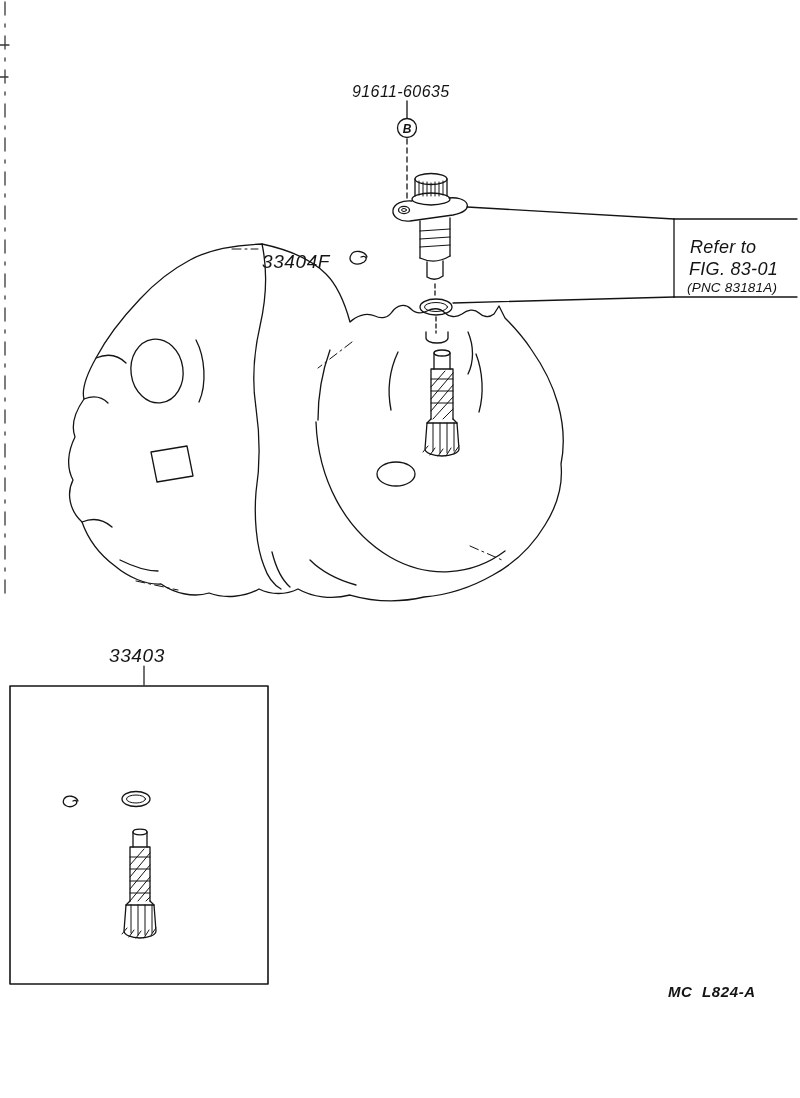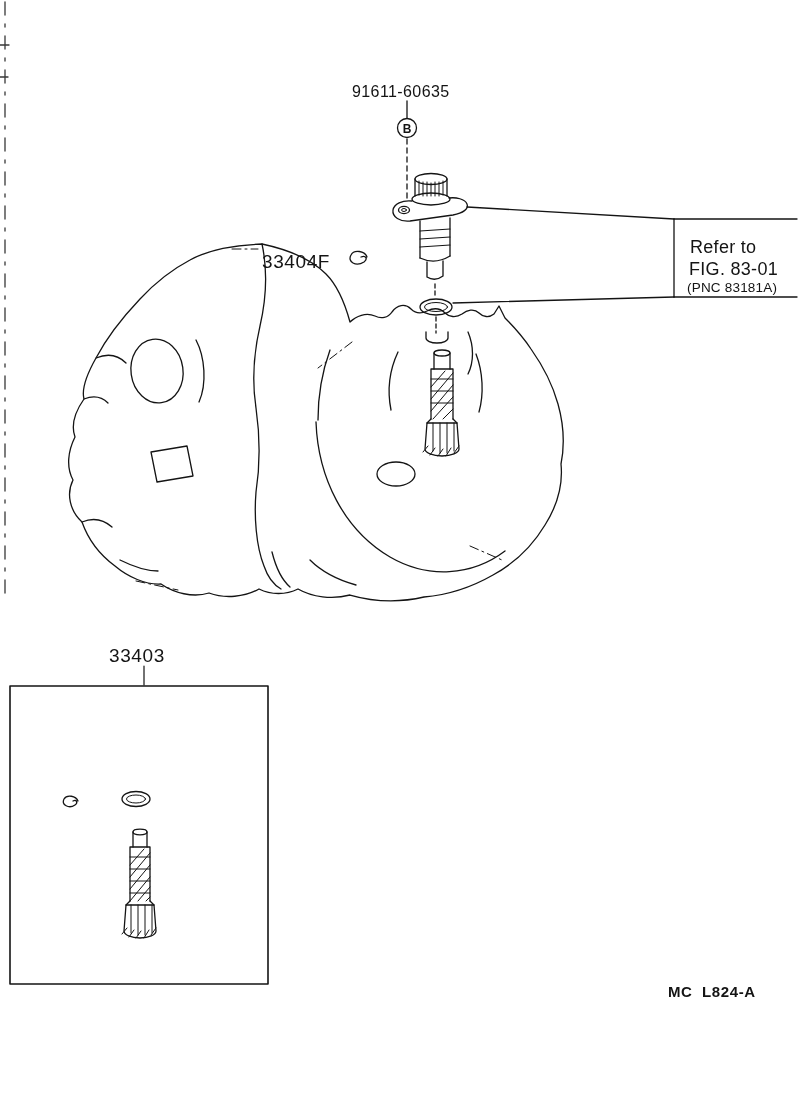--- a/index.html
+++ b/index.html
@@ -1,17 +1,17 @@
 <!DOCTYPE html>
 <html style="--ink: #141414; --bg: #ffffff;"><head>
 <meta charset="utf-8">
 <style>
   html,body{margin:0;padding:0;background:var(--bg,#ffffff);}
   .page{position:relative;width:800px;height:1046px;background:var(--bg,#ffffff);
-        color:var(--ink,#141414);overflow:hidden;}
+        color:var(--ink,#141414);overflow:hidden;font-style:italic;}
   svg{display:block;}
   .ink{stroke:currentColor;fill:none;stroke-linecap:round;stroke-linejoin:round;stroke-width:1.3;}
   text{fill:currentColor;stroke:none;font-family:"Liberation Sans","DejaVu Sans",sans-serif;}
   .t16{font-size:16px;letter-spacing:.4px;}
   .t19{font-size:19px;letter-spacing:.6px;}
   .t18{font-size:18px;letter-spacing:.3px;}
   .t13{font-size:13.5px;letter-spacing:.2px;}
   .t15b{font-size:15px;font-weight:bold;letter-spacing:.6px;white-space:pre;}
   .t12{font-size:12px;font-weight:bold;}
 </style>

